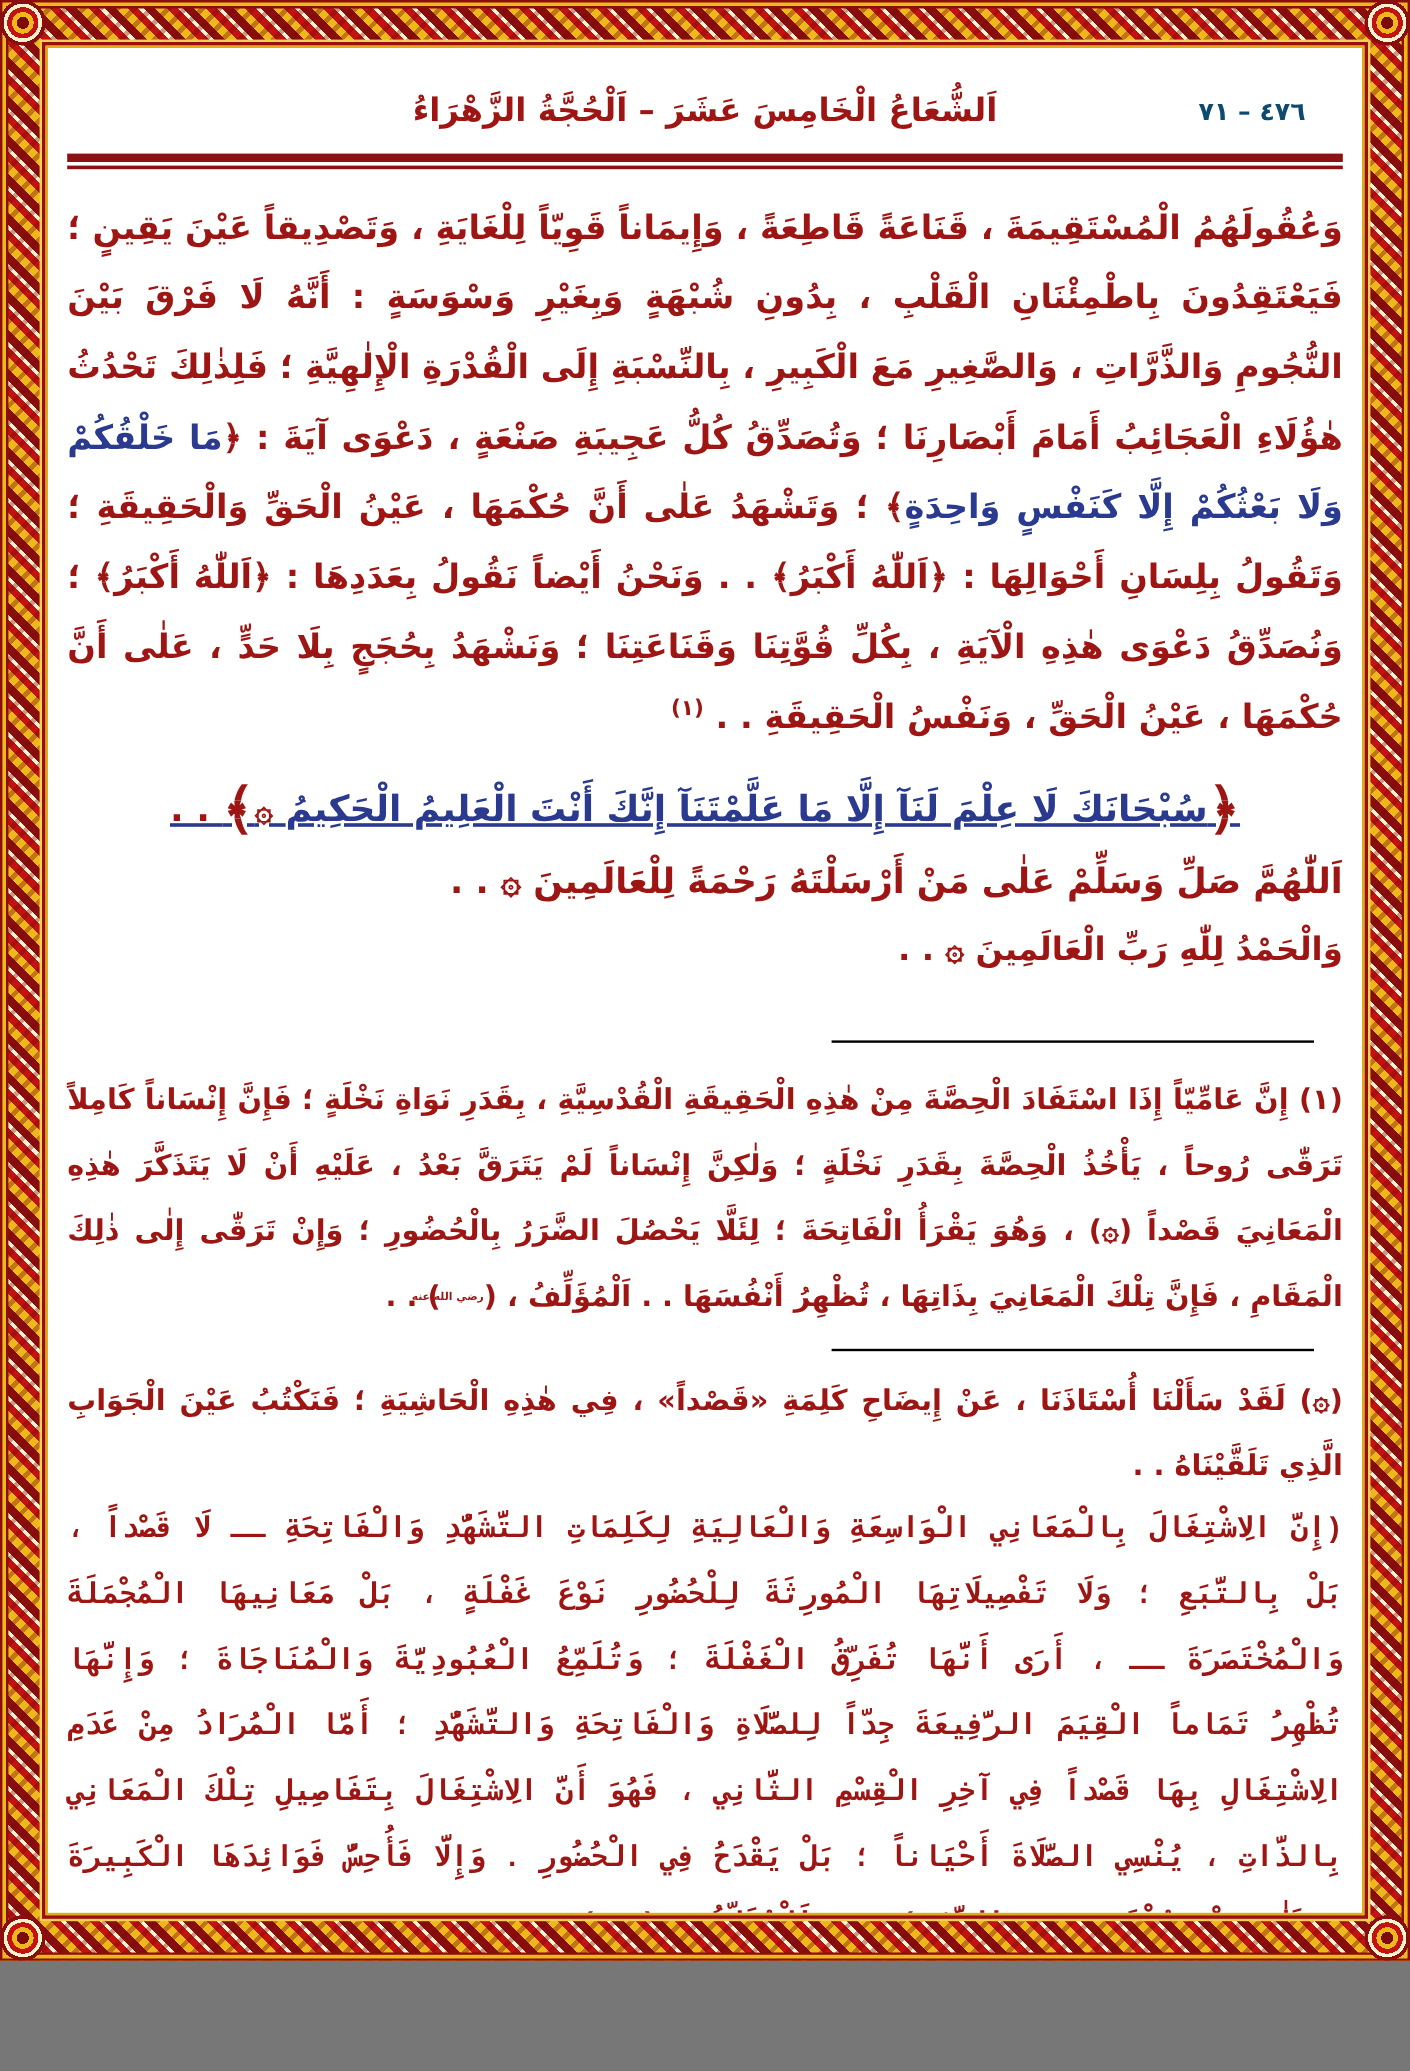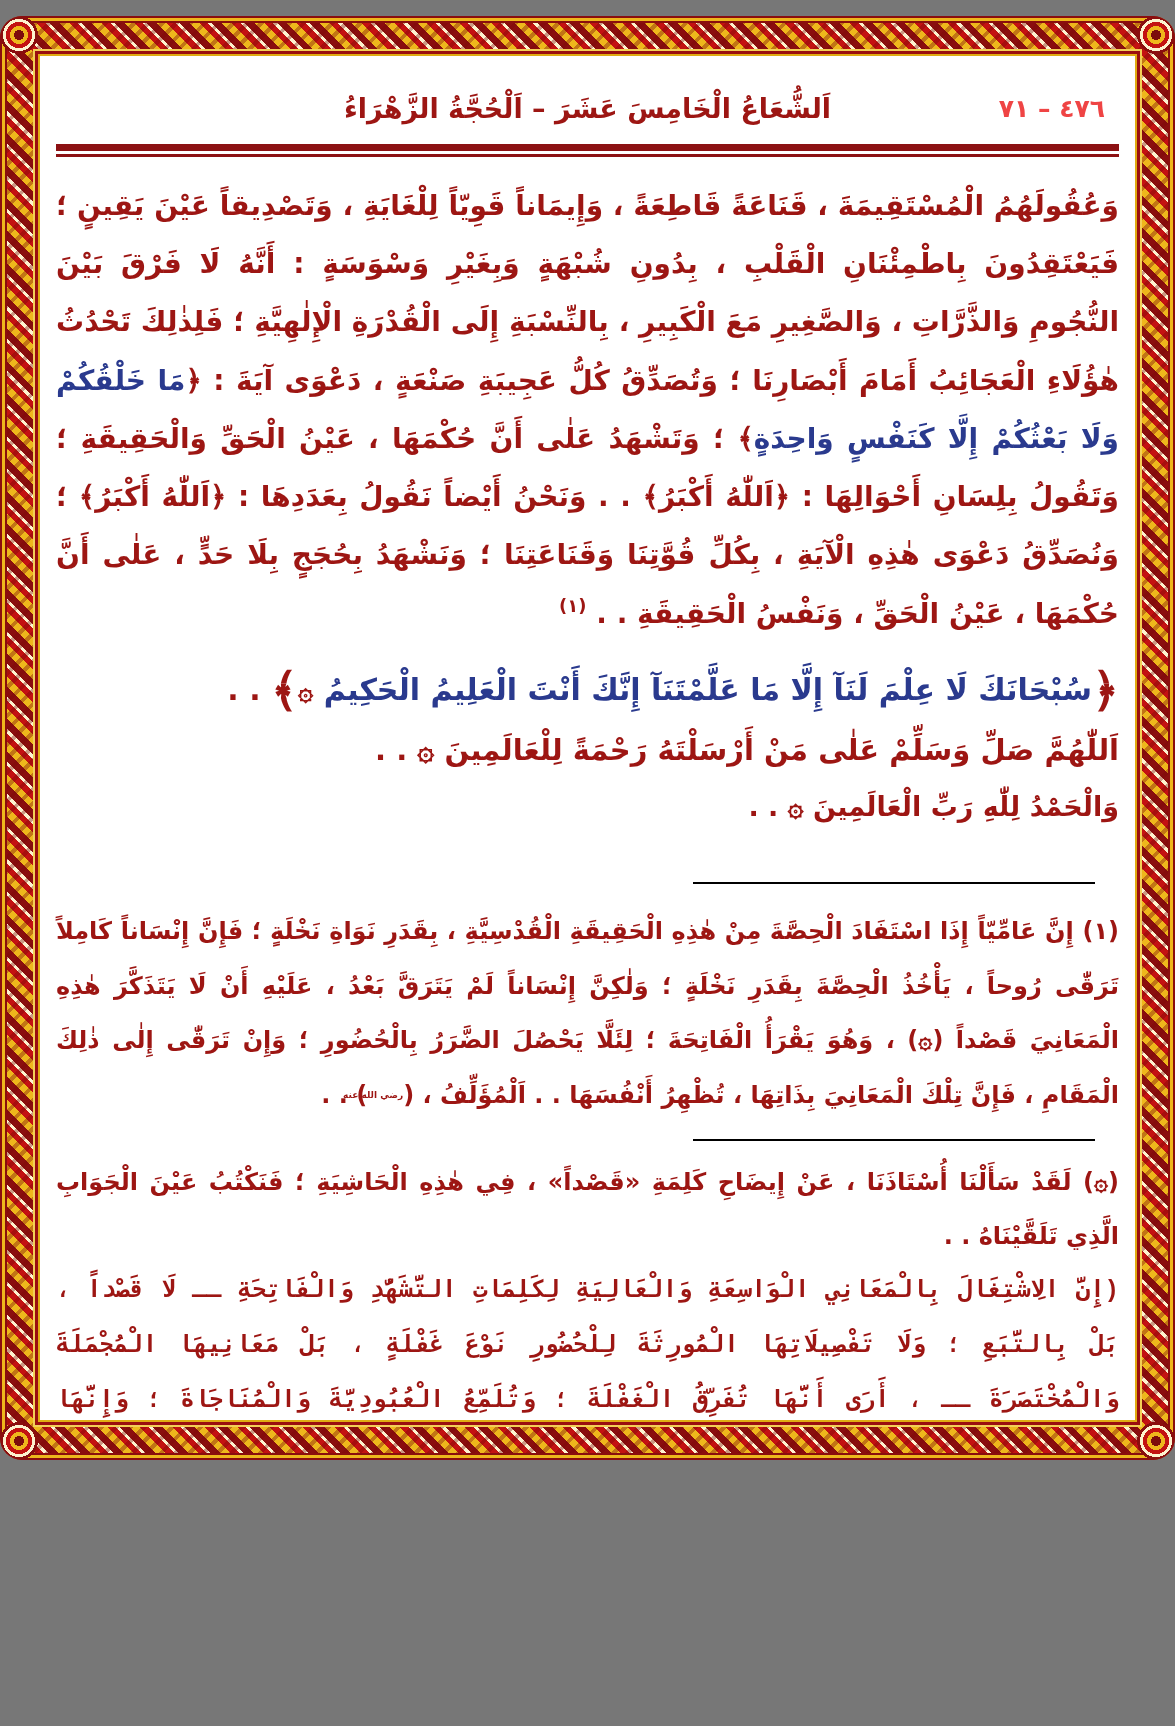--- a/index.html
+++ b/index.html
@@ -1,42 +1,41 @@
 <!DOCTYPE html>
 <html lang="ar"><head>
 <meta charset="utf-8">
 <style>
   html,body{margin:0;padding:0;background:#777;}
   .page{
-    position:relative;width:1175px;height:1444px;overflow:hidden;margin:16px auto;
+    position:relative;width:1175px;height:1634px;overflow:hidden;margin:0 auto;
     background:
       repeating-linear-gradient(-45deg, rgba(122,8,8,.38) 0 4px, rgba(255,255,255,0) 4px 10px),
       repeating-linear-gradient(45deg, #eeb71c 0 7px, #c31212 7px 13px, #fdf2cf 13px 16px, #8a0e0e 16px 23px);
     box-shadow: inset 0 0 0 2px #8a0e0e, inset 0 0 0 5px #eeb71c, inset 0 0 0 7px #8a0e0e;
     font-family:"DejaVu Sans", sans-serif;
-    border-radius:22px;
   }
   .corner{position:absolute;width:38px;height:38px;
     background:radial-gradient(circle at 50% 50%, #7c0c0c 0 5px, #eeb71c 5px 9px, #c31212 9px 13px, #fdf2cf 13px 16px, #8a0e0e 16px 19px, rgba(0,0,0,0) 19px);}
   .corner.tl{top:0;left:0}.corner.tr{top:0;right:0}.corner.bl{bottom:0;left:0}.corner.br{bottom:0;right:0}
   .content{
     position:absolute;inset:38px;background:#fff;border:2px solid #e0ac12;
     box-shadow:0 0 0 3px #9a0f0f, 0 0 0 5px #f3cf57;
     box-sizing:border-box;padding:22px 16px 0;direction:rtl;overflow:hidden;
     color:#9d1613;font-weight:bold;
   }
   .header{position:relative;height:62px;}
   .title{position:absolute;left:0;right:0;text-align:center;font-size:27px;line-height:62px;color:#9d1613;}
-  .pagenum{position:absolute;right:14px;top:0;font-size:25px;line-height:62px;color:#ef4444;}
+  .pagenum{position:absolute;right:31px;top:0;font-size:21px;line-height:62px;color:#0c4a6e;}
   .double-rule{margin-top:4px;height:3px;border-top:7px solid #8c1113;border-bottom:3px solid #8c1113;}
   .body-par{margin:20px 0 0;font-size:28px;line-height:2.08;text-align:justify;color:#9d1613;}
   .blue{color:#2a3a8e;}
   .bracket{color:#9d1613;}
   .fn-ref{font-size:18px;position:relative;top:-11px;}
-  .c1{margin-top:24px;text-align:right;font-size:30px;color:#2a3a8e;}
+  .c1{margin-top:24px;text-align:center;font-size:30px;color:#2a3a8e;text-decoration:underline;}
   .big-bracket{font-size:46px;color:#9d1613;vertical-align:-6px;line-height:1;}
   .rosette{color:#9d1613;font-size:26px;}
   .red-line{color:#9d1613;}
   .c2{margin-top:20px;font-size:29px;}
   .c3{margin-top:24px;font-size:27px;}
   .fn-sep{height:2px;background:#000;width:402px;margin:60px 24px 20px auto;}
   .fn-sep.sep2{margin:16px 24px 14px auto;}
   .footnote{margin:0;font-size:24px;line-height:2.28;text-align:justify;color:#9d1613;}
   .footnote + .footnote{margin-top:0;}
   .fn2-para{margin-top:12px;font-family:Liberation Mono, monospace;}

